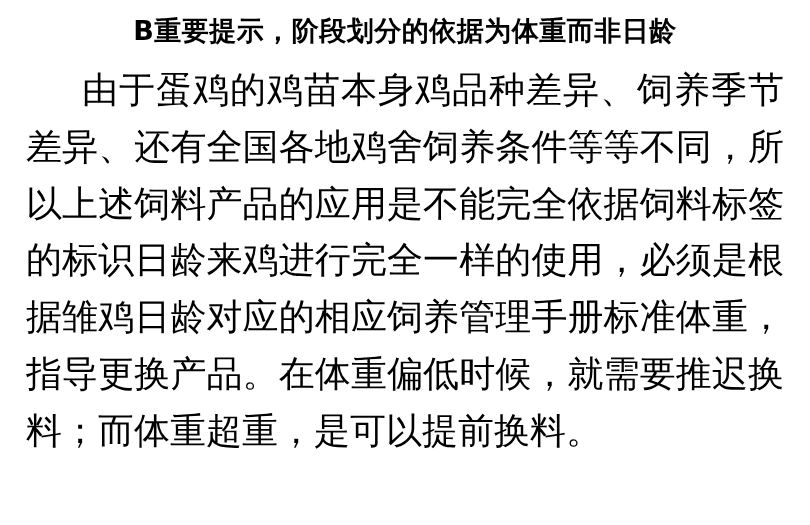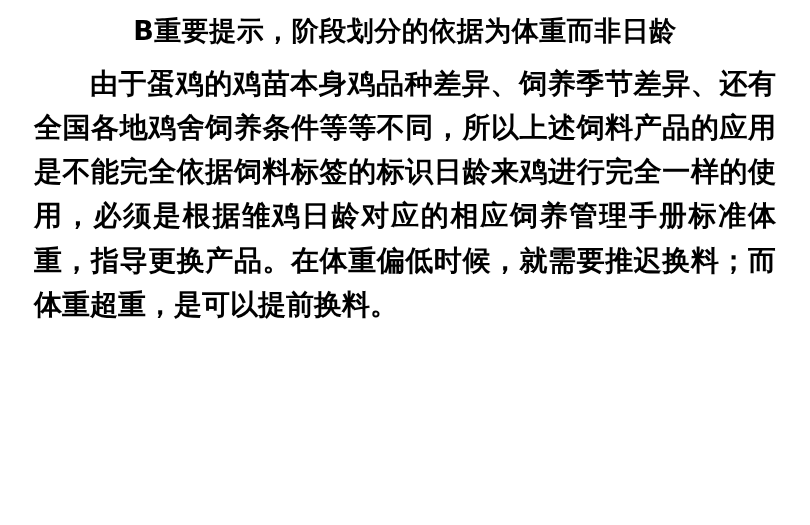--- a/index.html
+++ b/index.html
@@ -24,28 +24,28 @@
   .heading {
     text-align: center;
     font-size: 27px;
     font-weight: bold;
     line-height: 1.25;
     letter-spacing: 0.5px;
     margin: 6px 0 14px 0;
     white-space: nowrap;
   }
   .body-text {
-    font-size: 28px;
-    font-weight: bold;
+    font-size: 36px;
+    font-weight: normal;
     line-height: 1.58;
     text-align: justify;
     text-justify: inter-ideograph;
     text-indent: 56px;
     letter-spacing: 0px;
-    margin: 8px;
+    margin: 0;
   }
 </style>
 </head>
 <body>
 
 <div class="page">
   <div class="heading">B重要提示，阶段划分的依据为体重而非日龄</div>
   <p class="body-text">由于蛋鸡的鸡苗本身鸡品种差异、饲养季节差异、还有全国各地鸡舍饲养条件等等不同，所以上述饲料产品的应用是不能完全依据饲料标签的标识日龄来鸡进行完全一样的使用，必须是根据雏鸡日龄对应的相应饲养管理手册标准体重，指导更换产品。在体重偏低时候，就需要推迟换料；而体重超重，是可以提前换料。</p>
 </div>
 

